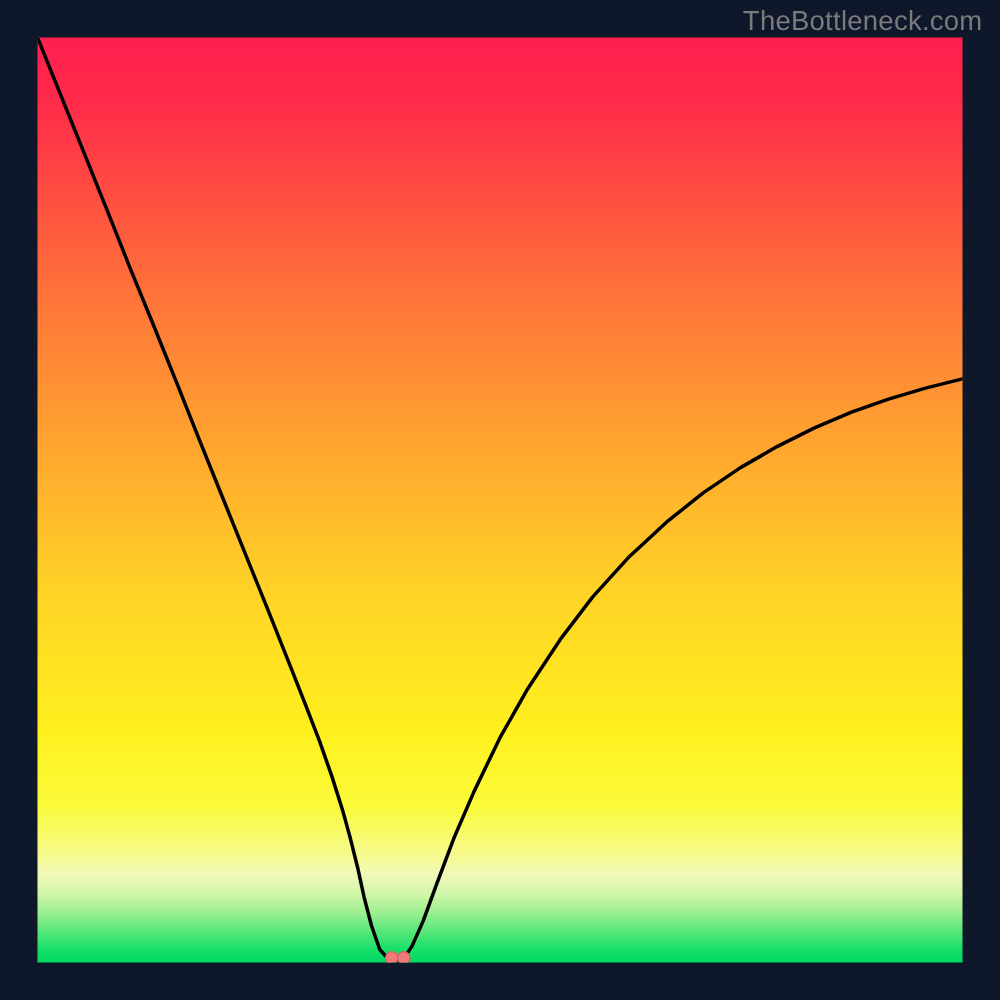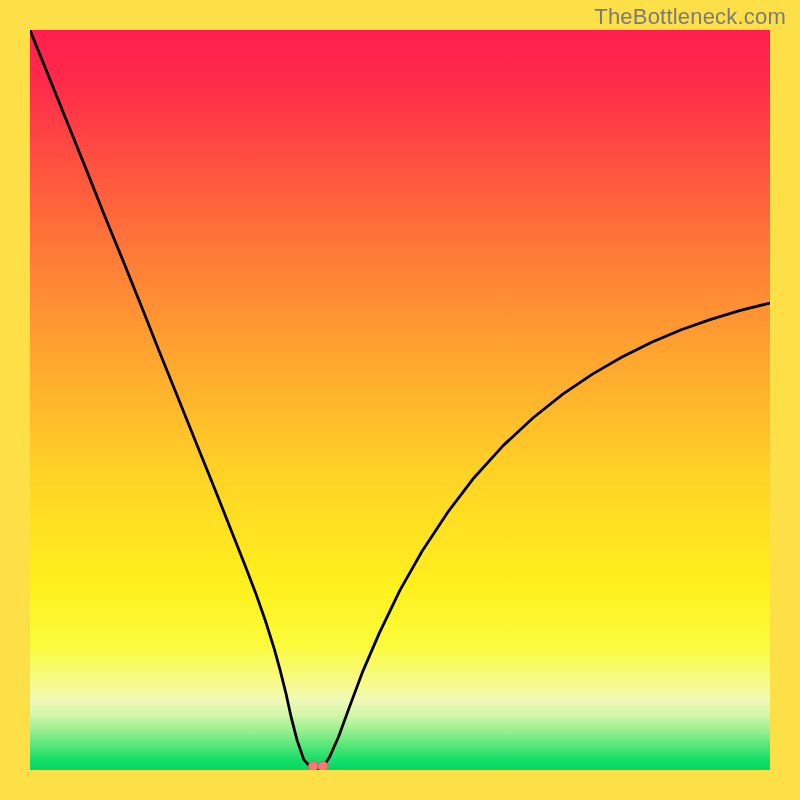--- a/index.html
+++ b/index.html
@@ -9,21 +9,21 @@
     height: 800px;
     background: #000;
     overflow: hidden;
   }
   .frame {
     position: absolute;
     left: 0;
     top: 0;
     width: 800px;
     height: 800px;
-    background: #fde047;
+    background: #0f172a;
   }
   .watermark {
     position: absolute;
     top: 4px;
     right: 14px;
     font-family: Arial, Helvetica, sans-serif;
     font-size: 22px;
     color: #7b7b7b;
     letter-spacing: 0.2px;
     font-weight: 400;

